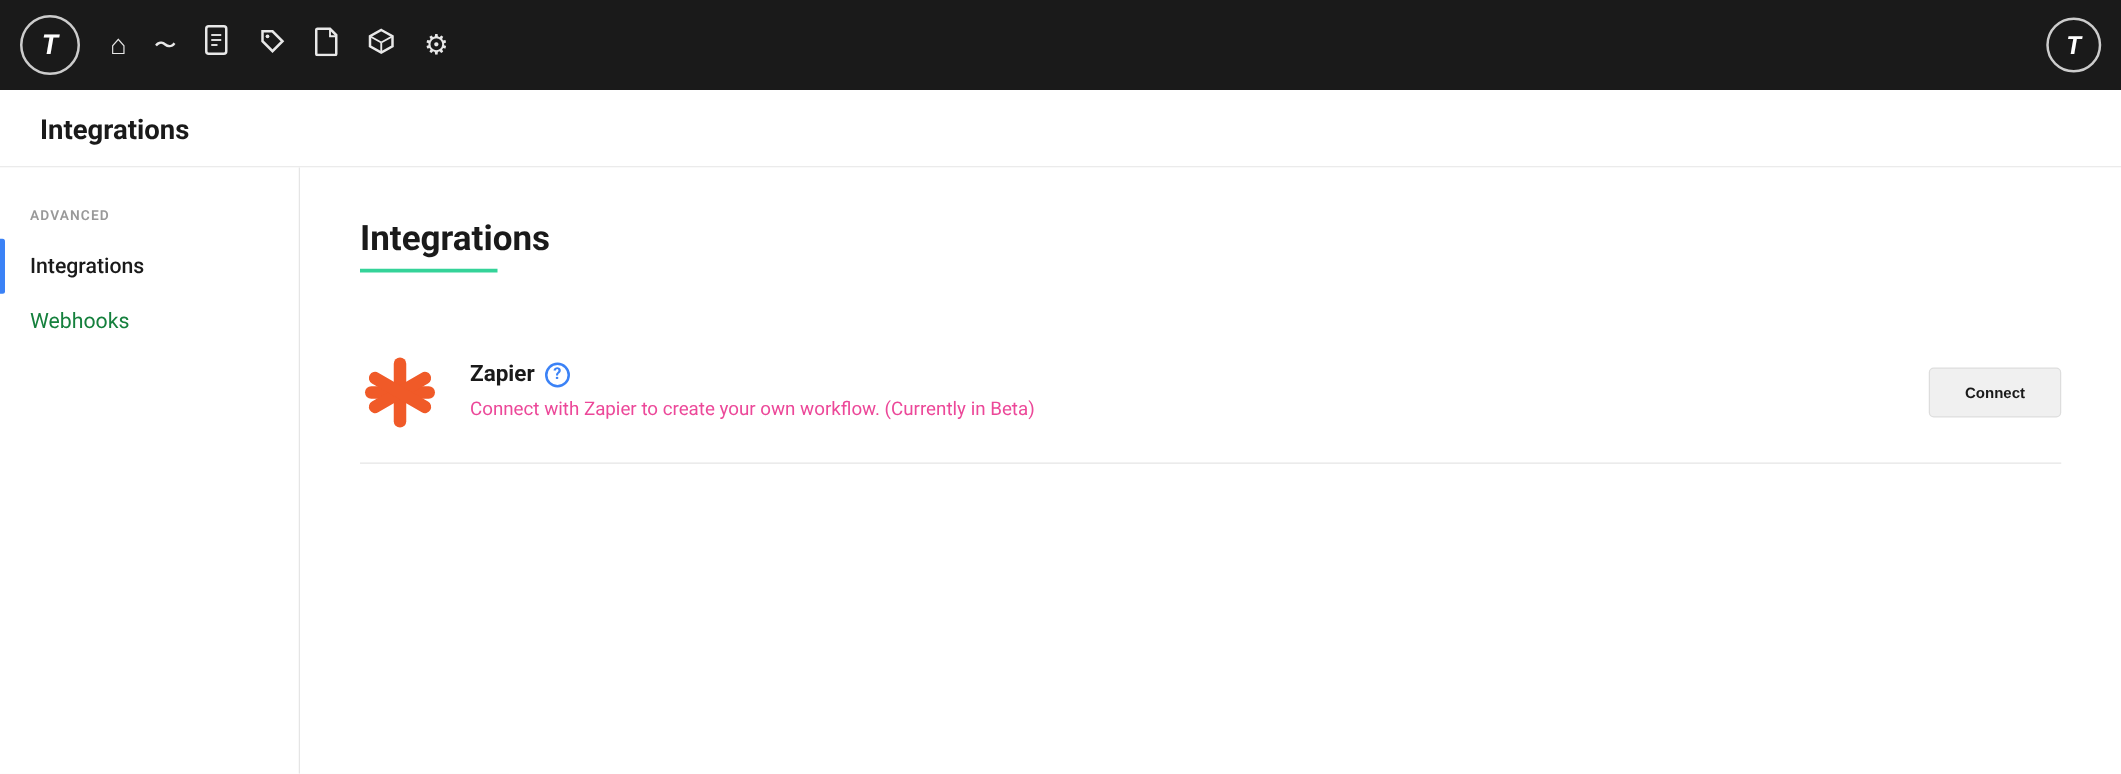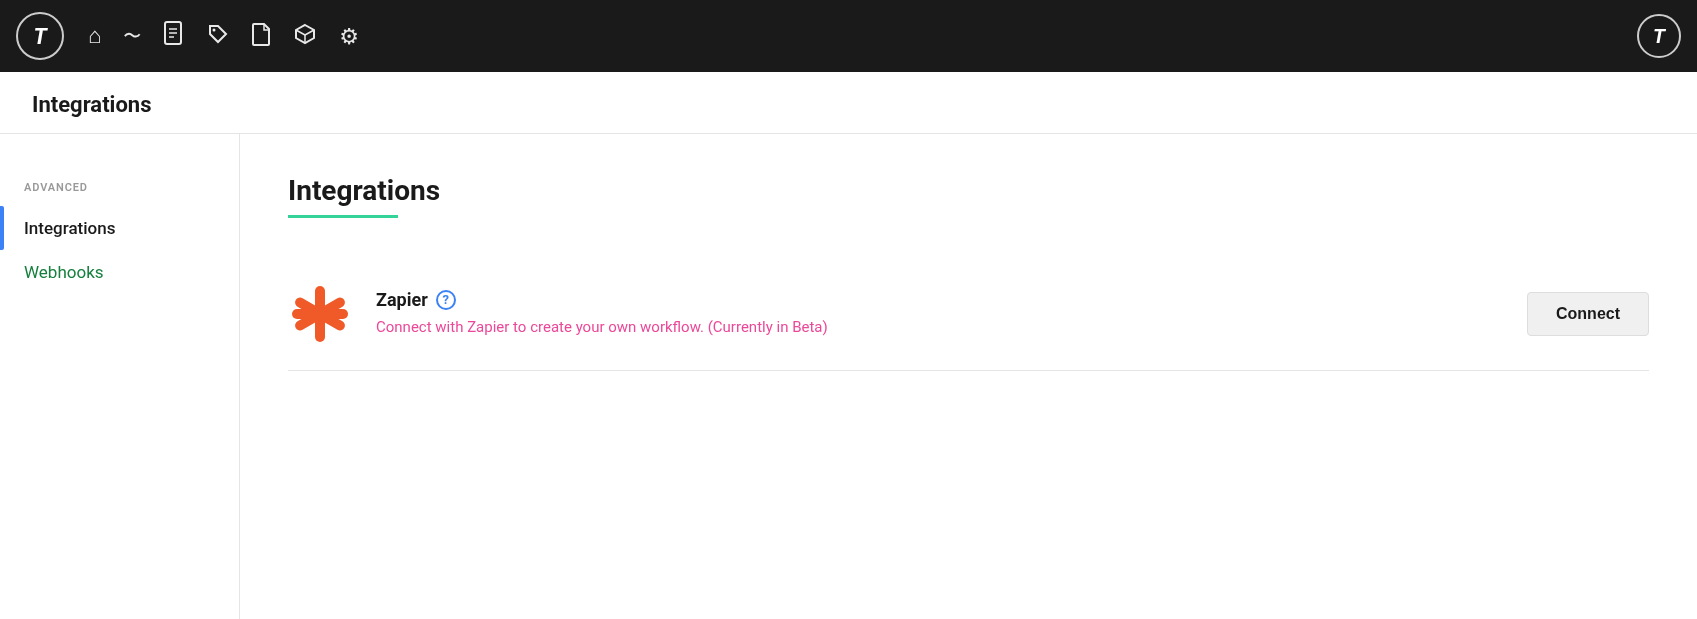--- a/index.html
+++ b/index.html
@@ -91,21 +91,20 @@
       border-right: 1px solid #e5e5e5;
       background: #ffffff;
     }
     .sidebar-section-label {
       font-size: 11px;
       font-weight: 600;
       color: #999;
       letter-spacing: 0.08em;
       text-transform: uppercase;
       padding: 0 24px 12px 24px;
-      margin-top: 15px;
     }
     .sidebar-item {
       display: flex;
       align-items: center;
       padding: 12px 24px;
       font-size: 17px;
       color: #15803d;
       cursor: pointer;
       position: relative;
     }
@@ -190,21 +189,21 @@
       cursor: pointer;
     }
     .integration-desc {
       font-size: 15px;
       color: #ec4899;
       line-height: 1.5;
       max-width: 500px;
     }
     .connect-button {
       padding: 12px 28px;
-      font-size: 16px;
+      font-size: 12px;
       font-weight: 600;
       color: #1a1a1a;
       background: #f0f0f0;
       border: 1px solid #ddd;
       border-radius: 4px;
       cursor: pointer;
       white-space: nowrap;
       flex-shrink: 0;
     }
   </style>

